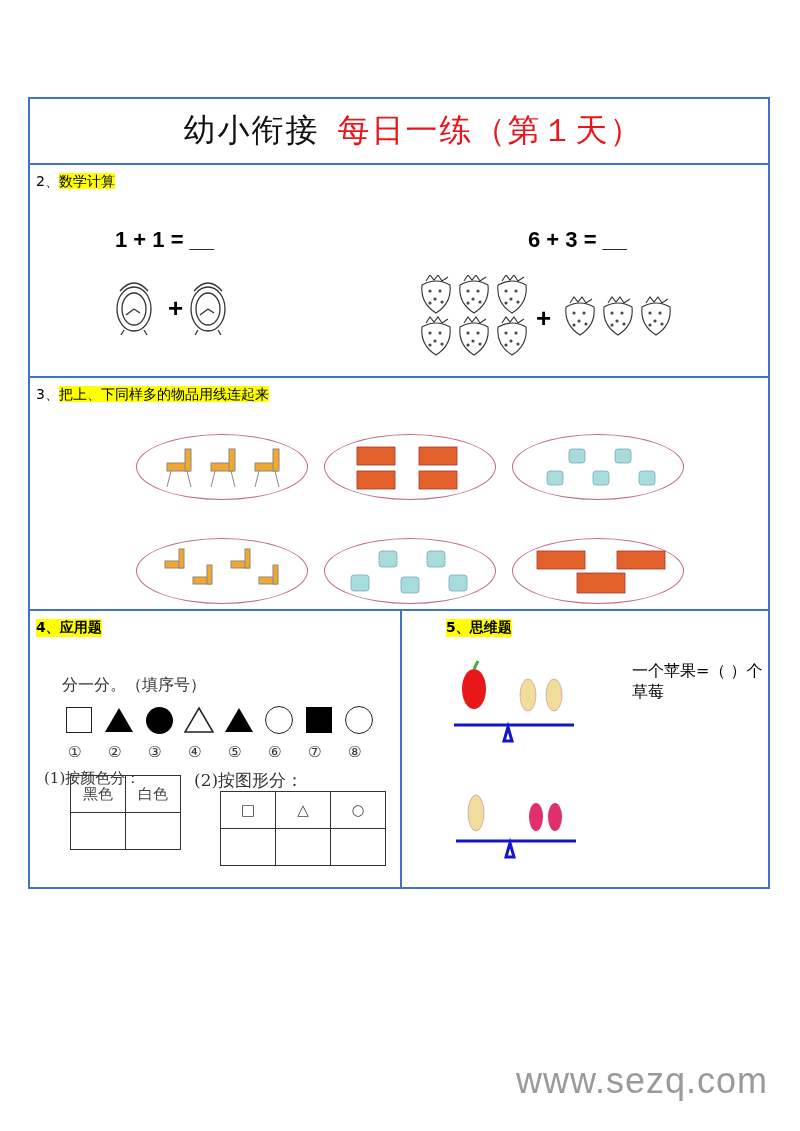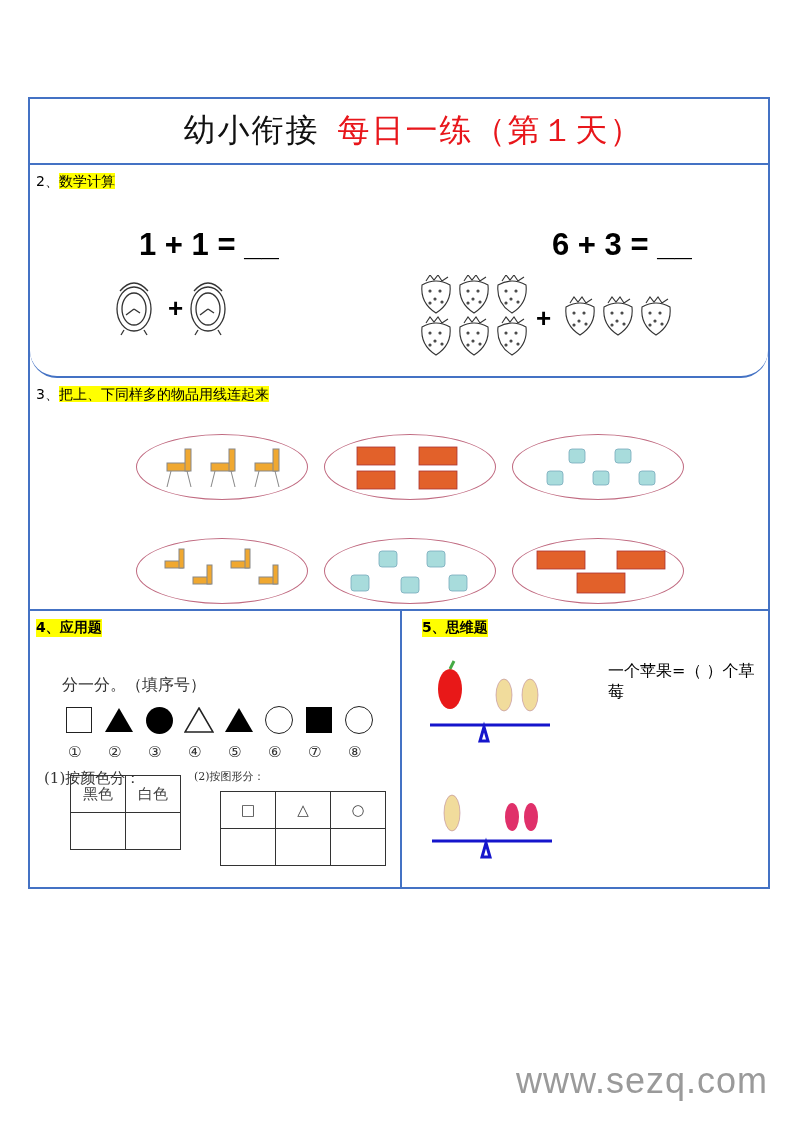--- a/index.html
+++ b/index.html
@@ -1,34 +1,34 @@
 <!DOCTYPE html>
 <html><head>
 <meta charset="utf-8">
 <style>
   html,body{margin:0;padding:0;background:#fff;}
   body{width:800px;height:1131px;position:relative;font-family:"DejaVu Sans",sans-serif;color:#000;overflow:hidden;}
   .sheet{position:absolute;left:28px;top:97px;width:742px;border:2px solid #4472c4;box-sizing:border-box;}
   .row{border-bottom:2px solid #4472c4;position:relative;box-sizing:border-box;}
-  .row:last-child{border-bottom:none;}
+  .row:last-child{border-bottom:none;gap:24px;}
   .title-row{height:66px;display:flex;align-items:center;justify-content:center;font-size:32px;letter-spacing:2px;padding-left:29px;}
   .title-black{color:#111;font-family:"DejaVu Serif",serif;}
   .title-red{color:#e8161b;margin-left:18px;font-family:"DejaVu Serif",serif;}
   .hl{background:#ffff00;}
   .sec-label{position:absolute;left:6px;top:8px;font-size:14px;}
   .sec-label.bold{font-weight:bold;}
   .r1{height:131px;}
   .arith{position:absolute;font-size:19px;letter-spacing:1px;font-family:"Liberation Sans",sans-serif;}
-  .r2{height:213px;border-radius:27px;}
+  .r2{height:213px;}
   .r3{height:233px;}
   .r4{height:276px;display:flex;}
   .half{position:relative;height:100%;box-sizing:border-box;}
   .half.left{width:372px;border-right:2px solid #4472c4;}
   .half.right{flex:1;margin-left:14px;}
-  .eq-big{position:absolute;font-family:"Liberation Sans",sans-serif;font-weight:bold;font-size:31px;margin-left:24px;}
+  .eq-big{position:absolute;font-family:"Liberation Sans",sans-serif;font-weight:bold;font-size:22px;}
   .oval{position:absolute;width:172px;height:66px;border:1.5px solid #c06a80;border-radius:50%;box-sizing:border-box;}
   .watermark{position:absolute;right:32px;top:1060px;font-size:36px;color:#9a9a9a;font-family:"Liberation Sans",sans-serif;letter-spacing:1px;}
   table.grid{border-collapse:collapse;position:absolute;}
   table.grid td{border:1.5px solid #333;width:52px;height:34px;text-align:center;font-size:15px;color:#444;font-family:"DejaVu Serif",serif;}
   .shape-row{position:absolute;left:34px;top:94px;display:flex;gap:10px;}
   .shape{width:30px;height:30px;display:flex;align-items:center;justify-content:center;}
   .num-row{position:absolute;left:38px;top:132px;display:flex;font-size:15px;color:#333;}
   .num-row span{width:40px;text-align:left;}
 </style>
 </head>
@@ -219,21 +219,21 @@
         <span>①</span>
           <span>②</span>
           <span>③</span>
           <span>④</span>
           <span>⑤</span>
           <span>⑥</span>
           <span>⑦</span>
           <span>⑧</span>
       </div>
       <div style="position:absolute;left:14px;top:158px;font-size:15px;color:#333;font-family:'DejaVu Serif',serif">(1)按颜色分：</div>
-      <div style="position:absolute;left:164px;top:158px;font-size:11px;color:#333;font-family:'DejaVu Serif',serif">(2)按图形分：</div>
+      <div style="position:absolute;left:164px;top:158px;font-size:17px;color:#333;font-family:'DejaVu Serif',serif">(2)按图形分：</div>
       <table class="grid" style="left:40px;top:164px">
         <tbody>
             <tr>
               <td>黑色</td>
               <td>白色</td>
             </tr>
         <tr>
               <td></td>
               <td></td>
             </tr>

